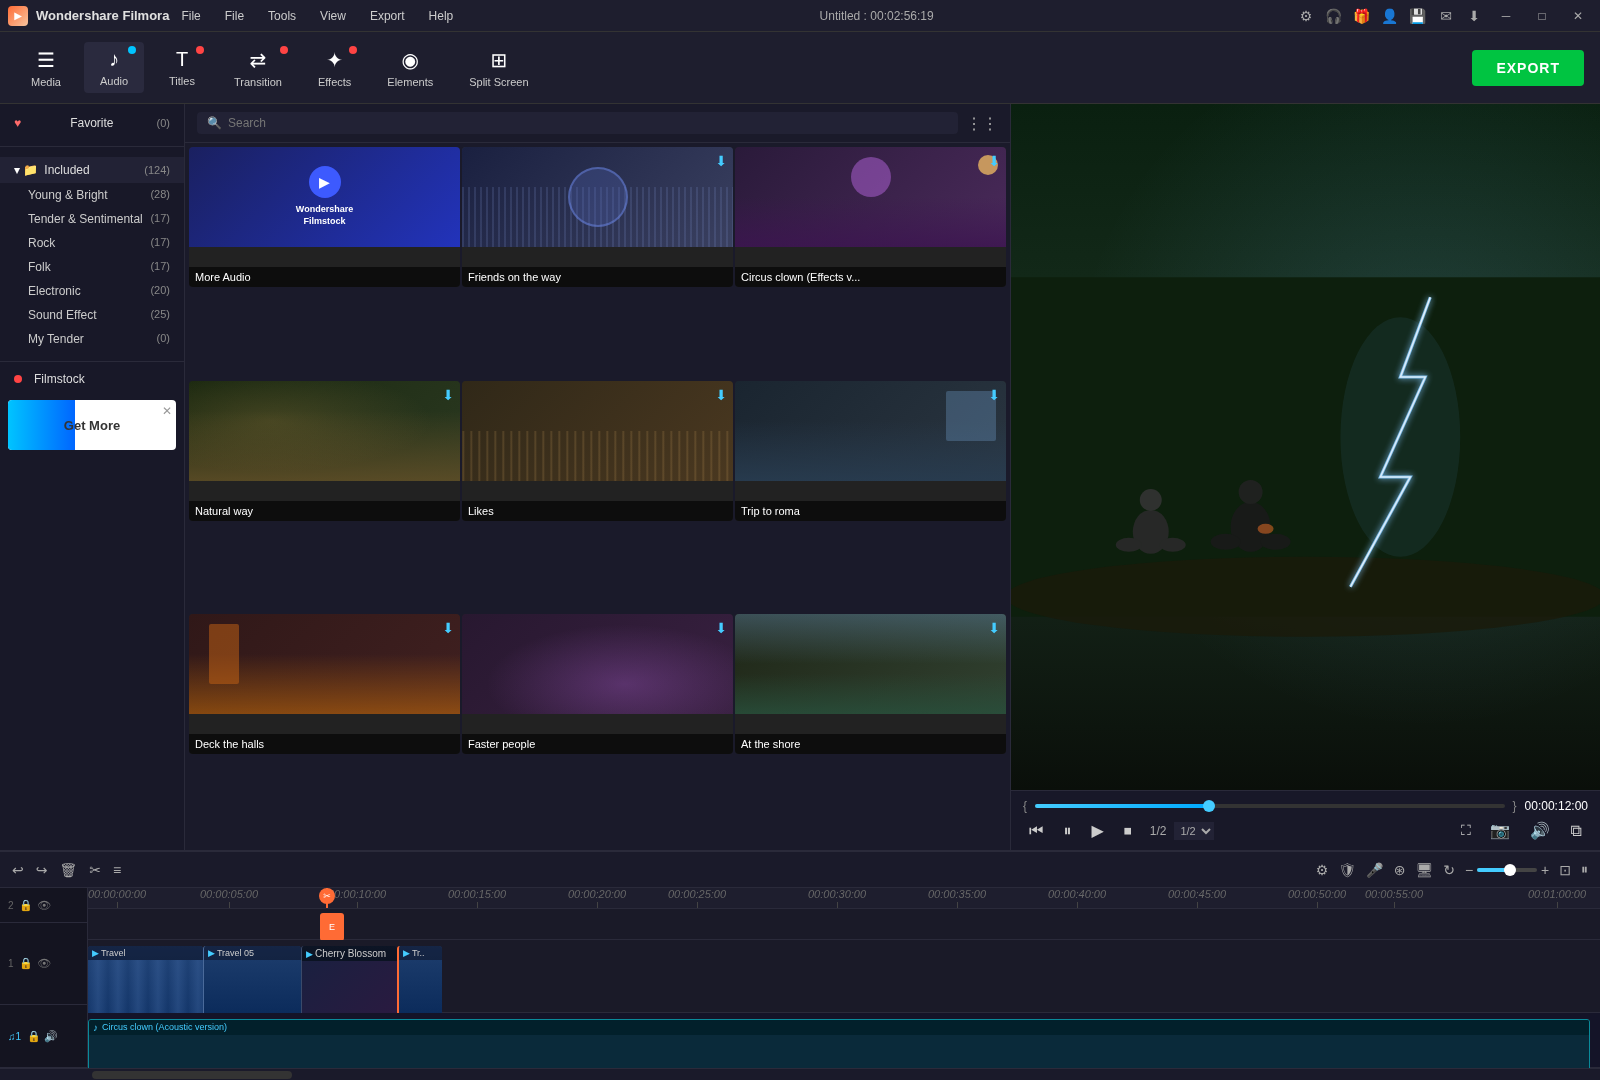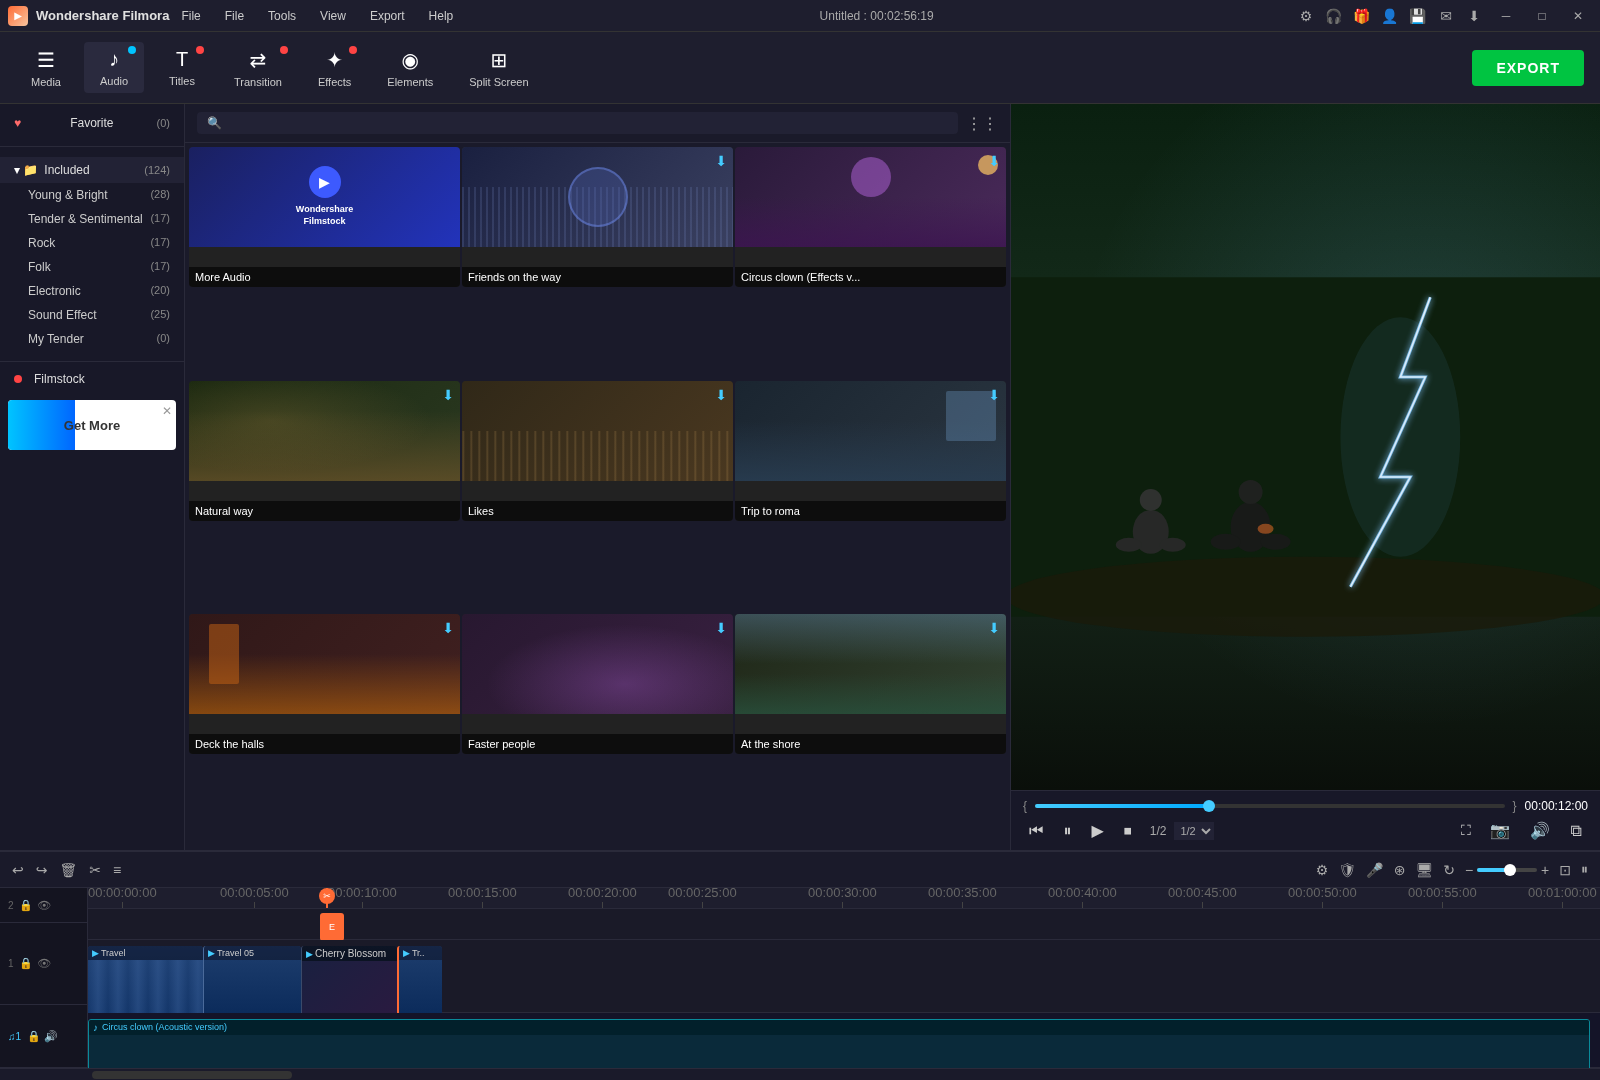--- a/index.html
+++ b/index.html
@@ -79,21 +79,21 @@
     .ctrl-right { margin-left: auto; display: flex; gap: 8px; align-items: center; }
 
     
     #timeline { height: 230px; background: #141420; border-top: 2px solid #2a2a3a; display: flex; flex-direction: column; }
     #timeline-toolbar { display: flex; align-items: center; height: 36px; background: #1a1a2a; border-bottom: 1px solid #2a2a3a; padding: 0 12px; gap: 12px; }
     .tl-tool-btn { color: #aaa; font-size: 14px; cursor: pointer; }
     .tl-spacer { flex: 1; }
     .tl-right-tools { display: flex; gap: 10px; align-items: center; }
     #timeline-ruler { height: 24px; background: #1e1e2e; border-bottom: 1px solid #2a2a3a; display: flex; align-items: flex-end; padding: 0 0 2px 0; position: relative; overflow: hidden; }
     .ruler-mark { position: absolute; bottom: 0; display: flex; flex-direction: column; align-items: center; }
-    .ruler-label { font-size: 13px; color: #666; margin-bottom: 2px; }
+    .ruler-label { font-size: 11px; color: #666; margin-bottom: 2px; font-style: italic; }
     .ruler-tick { width: 1px; height: 6px; background: #444; }
     #playhead { position: absolute; top: 0; left: 232px; width: 2px; height: 100%; background: #ff6b35; z-index: 10; pointer-events: none; }
     #track-area { flex: 1; display: flex; overflow: hidden; }
     #track-labels { width: 88px; background: #141420; border-right: 1px solid #2a2a3a; flex-shrink: 0; display: flex; flex-direction: column; }
     .track-label { height: 64px; border-bottom: 1px solid #2a2a3a; display: flex; align-items: center; gap: 6px; padding: 0 8px; }
     .track-label-controls { display: flex; gap: 4px; }
     .track-ctrl { font-size: 11px; color: #777; cursor: pointer; }
     .track-num { font-size: 10px; color: #666; }
     #tracks-main { flex: 1; display: flex; flex-direction: column; overflow: hidden; position: relative; }
     .track-row { height: 64px; border-bottom: 1px solid #2a2a3a; position: relative; display: flex; align-items: center; }
@@ -234,20 +234,21 @@
         <span class="get-more-text" style="position:relative;z-index:1;color:#333;font-weight:700;">Get More</span>
         <span class="banner-close">✕</span>
       </div>
     </div>
   </div>
 
   <div id="media-panel">
     <div id="media-header">
       <div id="search-bar">
         <span id="search-icon">🔍</span>
+        <input id="search-input" type="text" placeholder="Search" style="">
       </div>
       <span id="grid-icon">⋮⋮</span>
     </div>
     <div id="media-grid">
 
       <div class="media-card" style="height:140px;">
         <div style="width:100%;height:100px;background:linear-gradient(135deg,#1a2060,#2233bb);display:flex;flex-direction:column;align-items:center;justify-content:center;">
           <div style="width:32px;height:32px;background:#3d5afe;border-radius:50%;display:flex;align-items:center;justify-content:center;margin-bottom:6px;">
             <span style="color:#fff;font-size:14px;">▶</span>
           </div>
@@ -459,21 +460,21 @@
         </div>
       </div>
     </div>
     <div id="tracks-main" style="position:relative;overflow:hidden;flex:1;">
 
       <div id="timeline-ruler">
         <div class="ruler-mark" style="left:0px;">
             <span class="ruler-label">00:00:00:00</span>
             <div class="ruler-tick"></div>
           </div>
-        <div class="ruler-mark" style="left:132px;align-items:center;">
+        <div class="ruler-mark" style="left:112px;align-items:center;">
             <span class="ruler-label">00:00:05:00</span>
             <div class="ruler-tick"></div>
           </div>
         <div class="ruler-mark" style="left:240px;">
             <span class="ruler-label">00:00:10:00</span>
             <div class="ruler-tick"></div>
           </div>
         <div class="ruler-mark" style="left:360px;">
             <span class="ruler-label">00:00:15:00</span>
             <div class="ruler-tick"></div>
@@ -499,21 +500,21 @@
             <div class="ruler-tick"></div>
           </div>
         <div class="ruler-mark" style="left:1080px;">
             <span class="ruler-label">00:00:45:00</span>
             <div class="ruler-tick"></div>
           </div>
         <div class="ruler-mark" style="left:1200px;">
             <span class="ruler-label">00:00:50:00</span>
             <div class="ruler-tick"></div>
           </div>
-        <div class="ruler-mark" style="left:1320px;">
+        <div class="ruler-mark" style="left:1277px;">
             <span class="ruler-label">00:00:55:00</span>
             <div class="ruler-tick"></div>
           </div>
         <div class="ruler-mark" style="left:1440px;">
             <span class="ruler-label">00:01:00:00</span>
             <div class="ruler-tick"></div>
           </div>
 
         <div id="playhead" style="position:absolute;top:0;left:238px;width:2px;height:200px;background:#ff6b35;z-index:10;">
           <div style="position:absolute;top:0;left:-7px;width:16px;height:16px;background:#ff6b35;border-radius:50%;display:flex;align-items:center;justify-content:center;">

